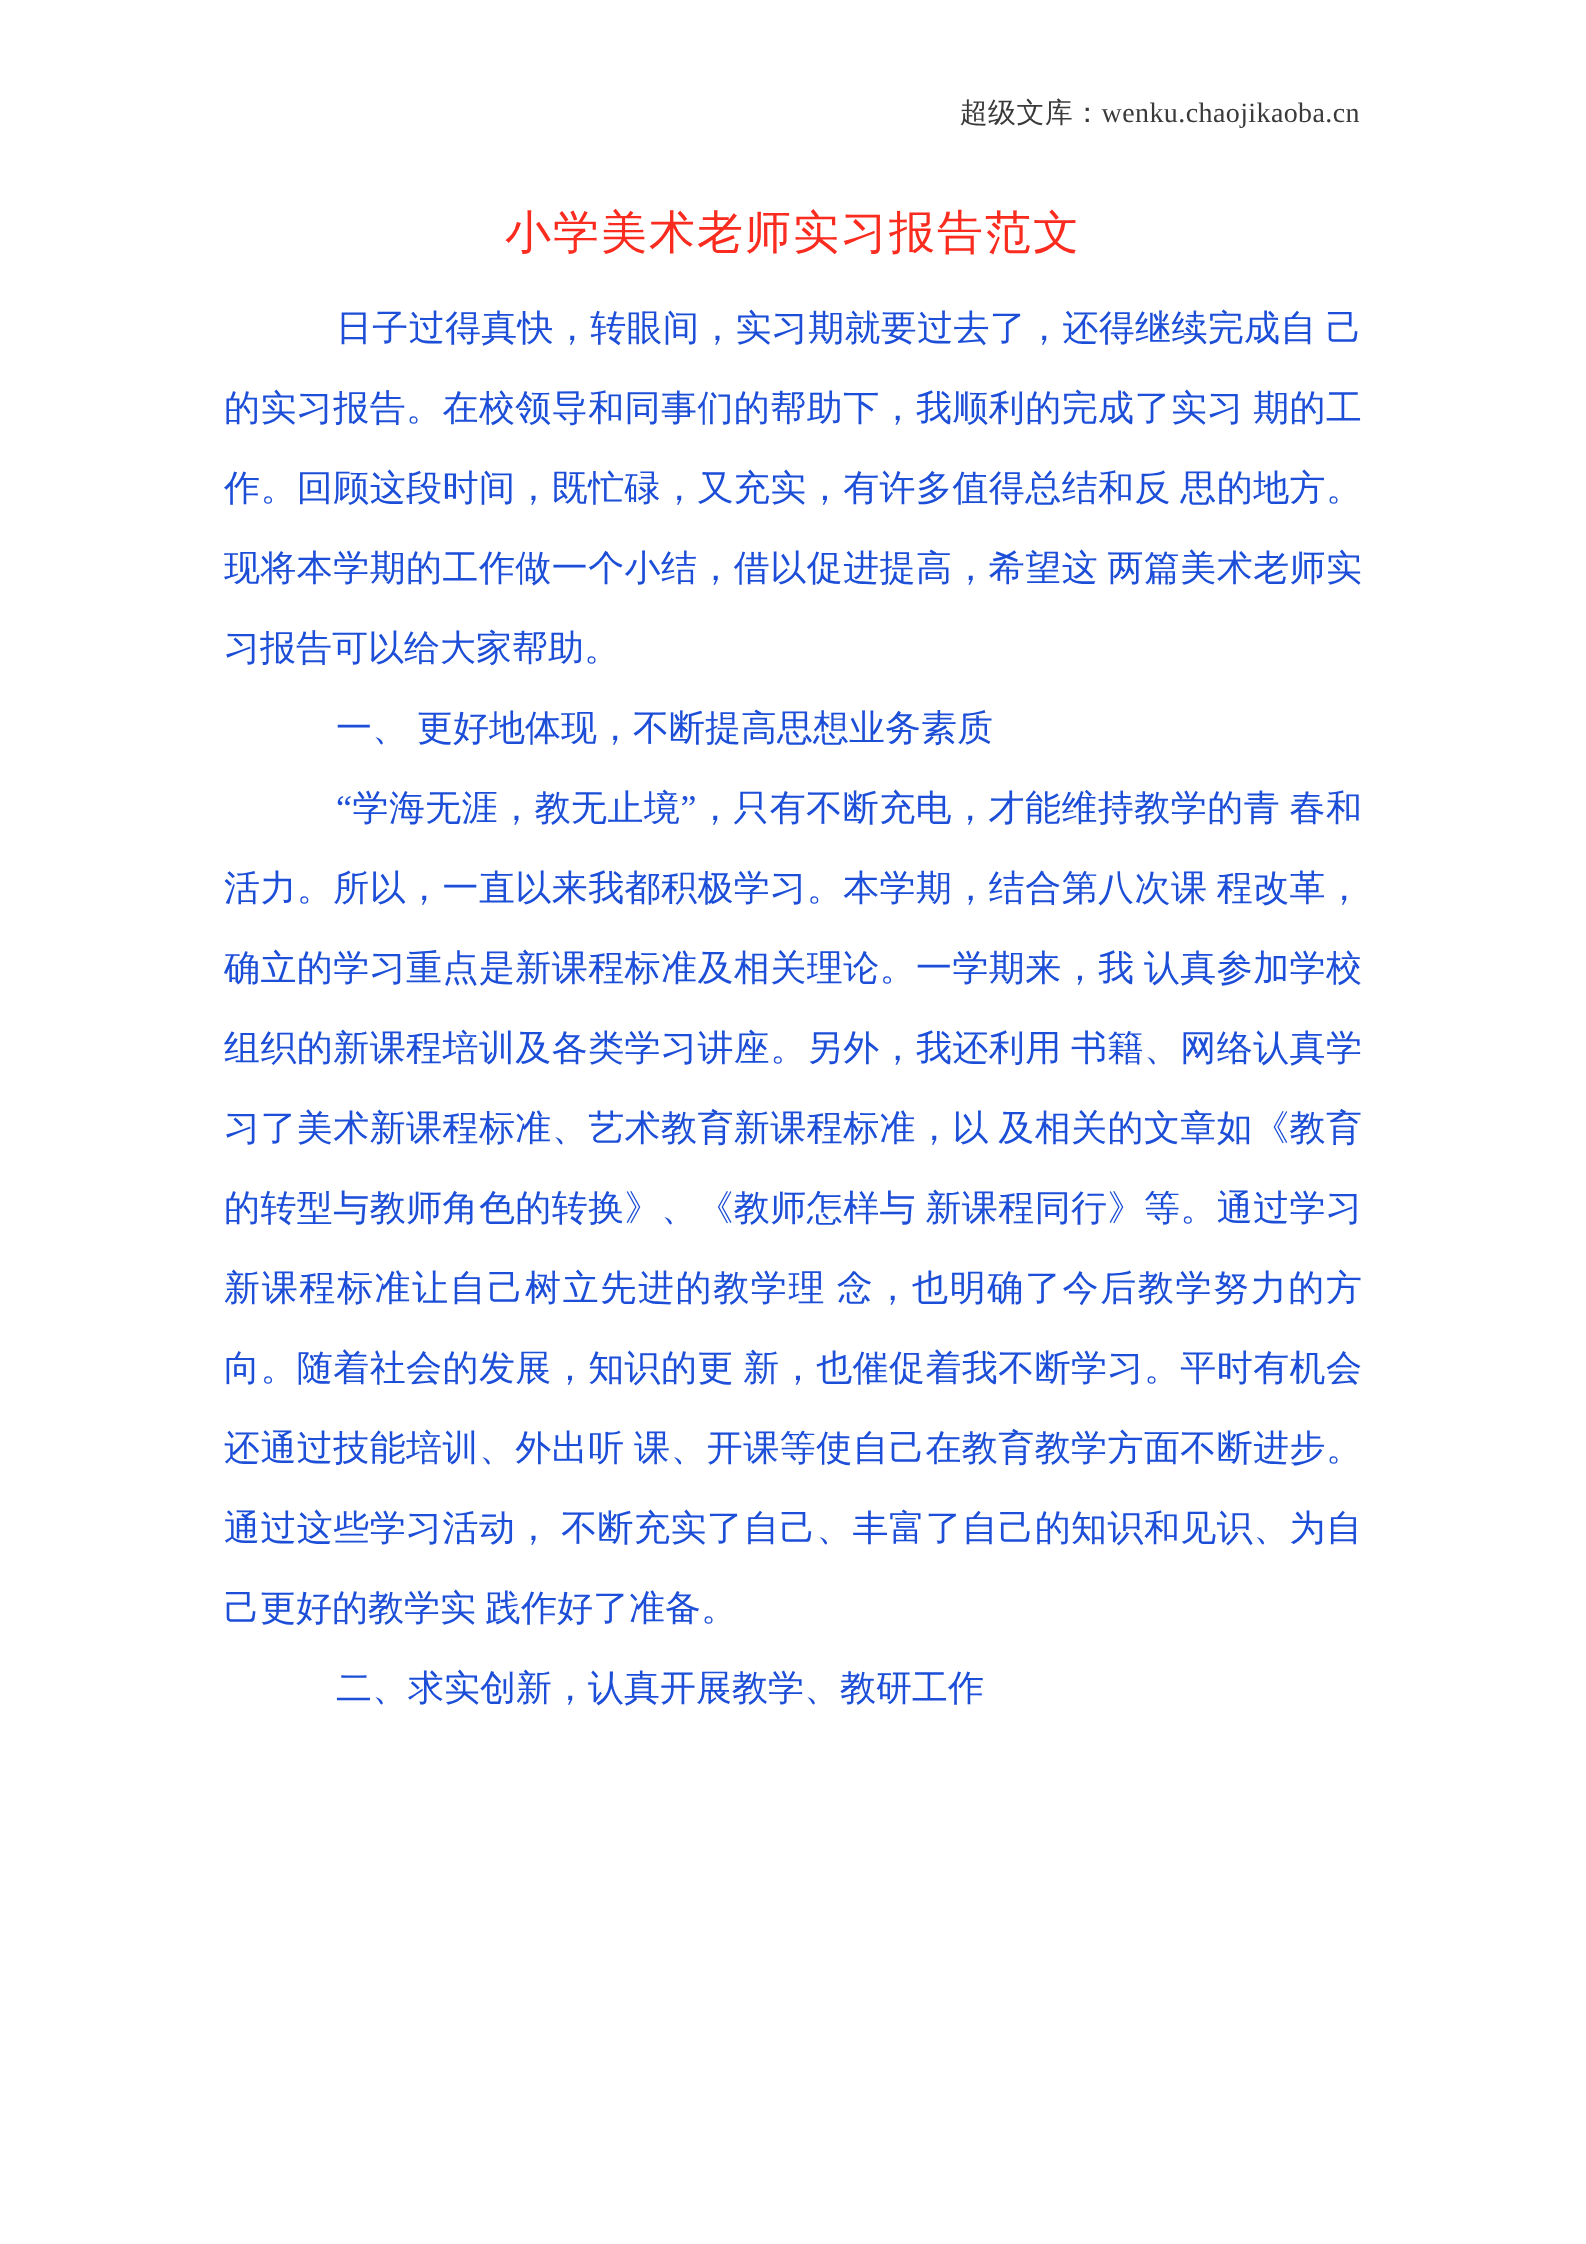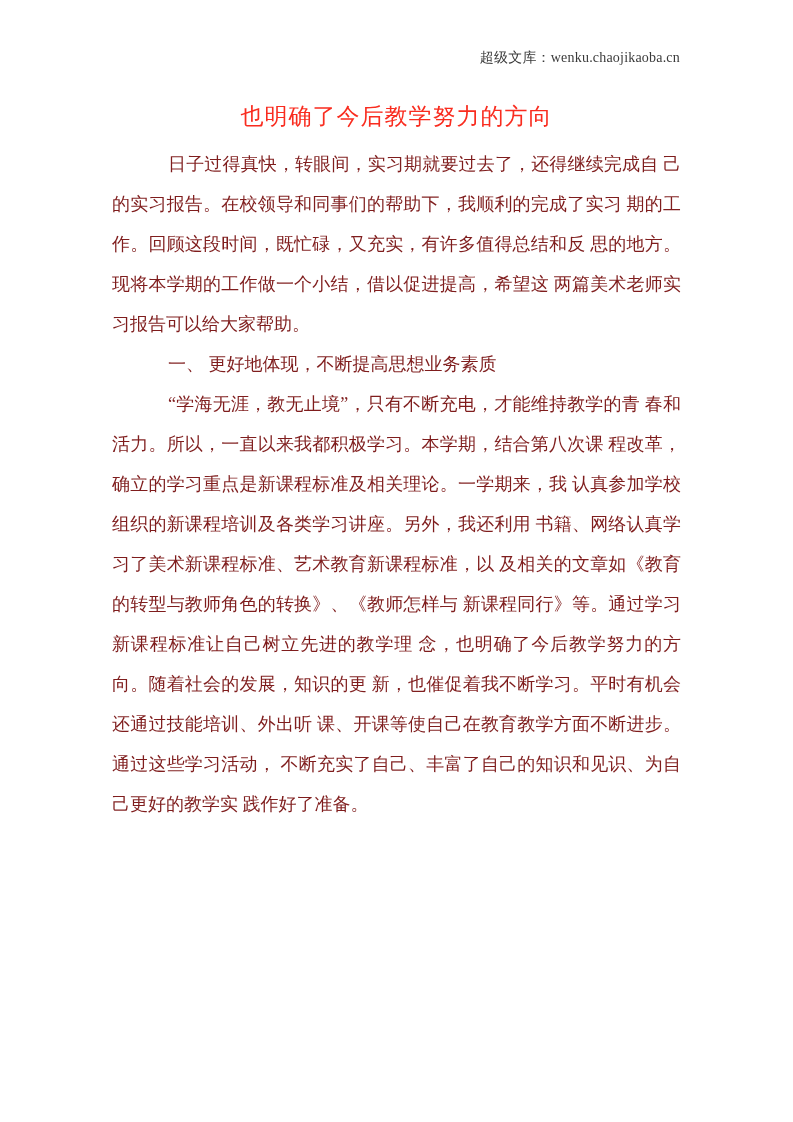--- a/index.html
+++ b/index.html
@@ -30,40 +30,41 @@
     font-size: 23px;
     line-height: 34px;
     font-weight: 400;
     color: #f92c1f;
     letter-spacing: 1px;
   }
   .content {
     margin: 10px 112px 0 112px;
     font-size: 18px;
     line-height: 40px;
-    color: #7f1d1d;
+    color: #1d4ed8;
     text-align: justify;
     text-justify: inter-ideograph;
     word-break: break-all;
   }
   .para {
     margin: 0;
     text-indent: 56px;
   }
 </style>
 </head>
 <body>
 
 <div class="page">
 
   <div class="header">
     <span class="header-text">超级文库：wenku.chaojikaoba.cn</span>
   </div>
 
-  <h1 class="title">也明确了今后教学努力的方向</h1>
+  <h1 class="title">小学美术老师实习报告范文</h1>
 
   <div class="content">
     <p class="para">日子过得真快，转眼间，实习期就要过去了，还得继续完成自 己的实习报告。在校领导和同事们的帮助下，我顺利的完成了实习 期的工作。回顾这段时间，既忙碌，又充实，有许多值得总结和反 思的地方。现将本学期的工作做一个小结，借以促进提高，希望这 两篇美术老师实习报告可以给大家帮助。</p>
     <p class="para heading">一、 更好地体现，不断提高思想业务素质</p>
     <p class="para">“学海无涯，教无止境”，只有不断充电，才能维持教学的青 春和活力。所以，一直以来我都积极学习。本学期，结合第八次课 程改革，确立的学习重点是新课程标准及相关理论。一学期来，我 认真参加学校组织的新课程培训及各类学习讲座。另外，我还利用 书籍、网络认真学习了美术新课程标准、艺术教育新课程标准，以 及相关的文章如《教育的转型与教师角色的转换》、《教师怎样与 新课程同行》等。通过学习新课程标准让自己树立先进的教学理 念，也明确了今后教学努力的方向。随着社会的发展，知识的更 新，也催促着我不断学习。平时有机会还通过技能培训、外出听 课、开课等使自己在教育教学方面不断进步。通过这些学习活动， 不断充实了自己、丰富了自己的知识和见识、为自己更好的教学实 践作好了准备。</p>
+    <p class="para heading">二、求实创新，认真开展教学、教研工作</p>
   </div>
 
 </div>
 
 </body></html>

